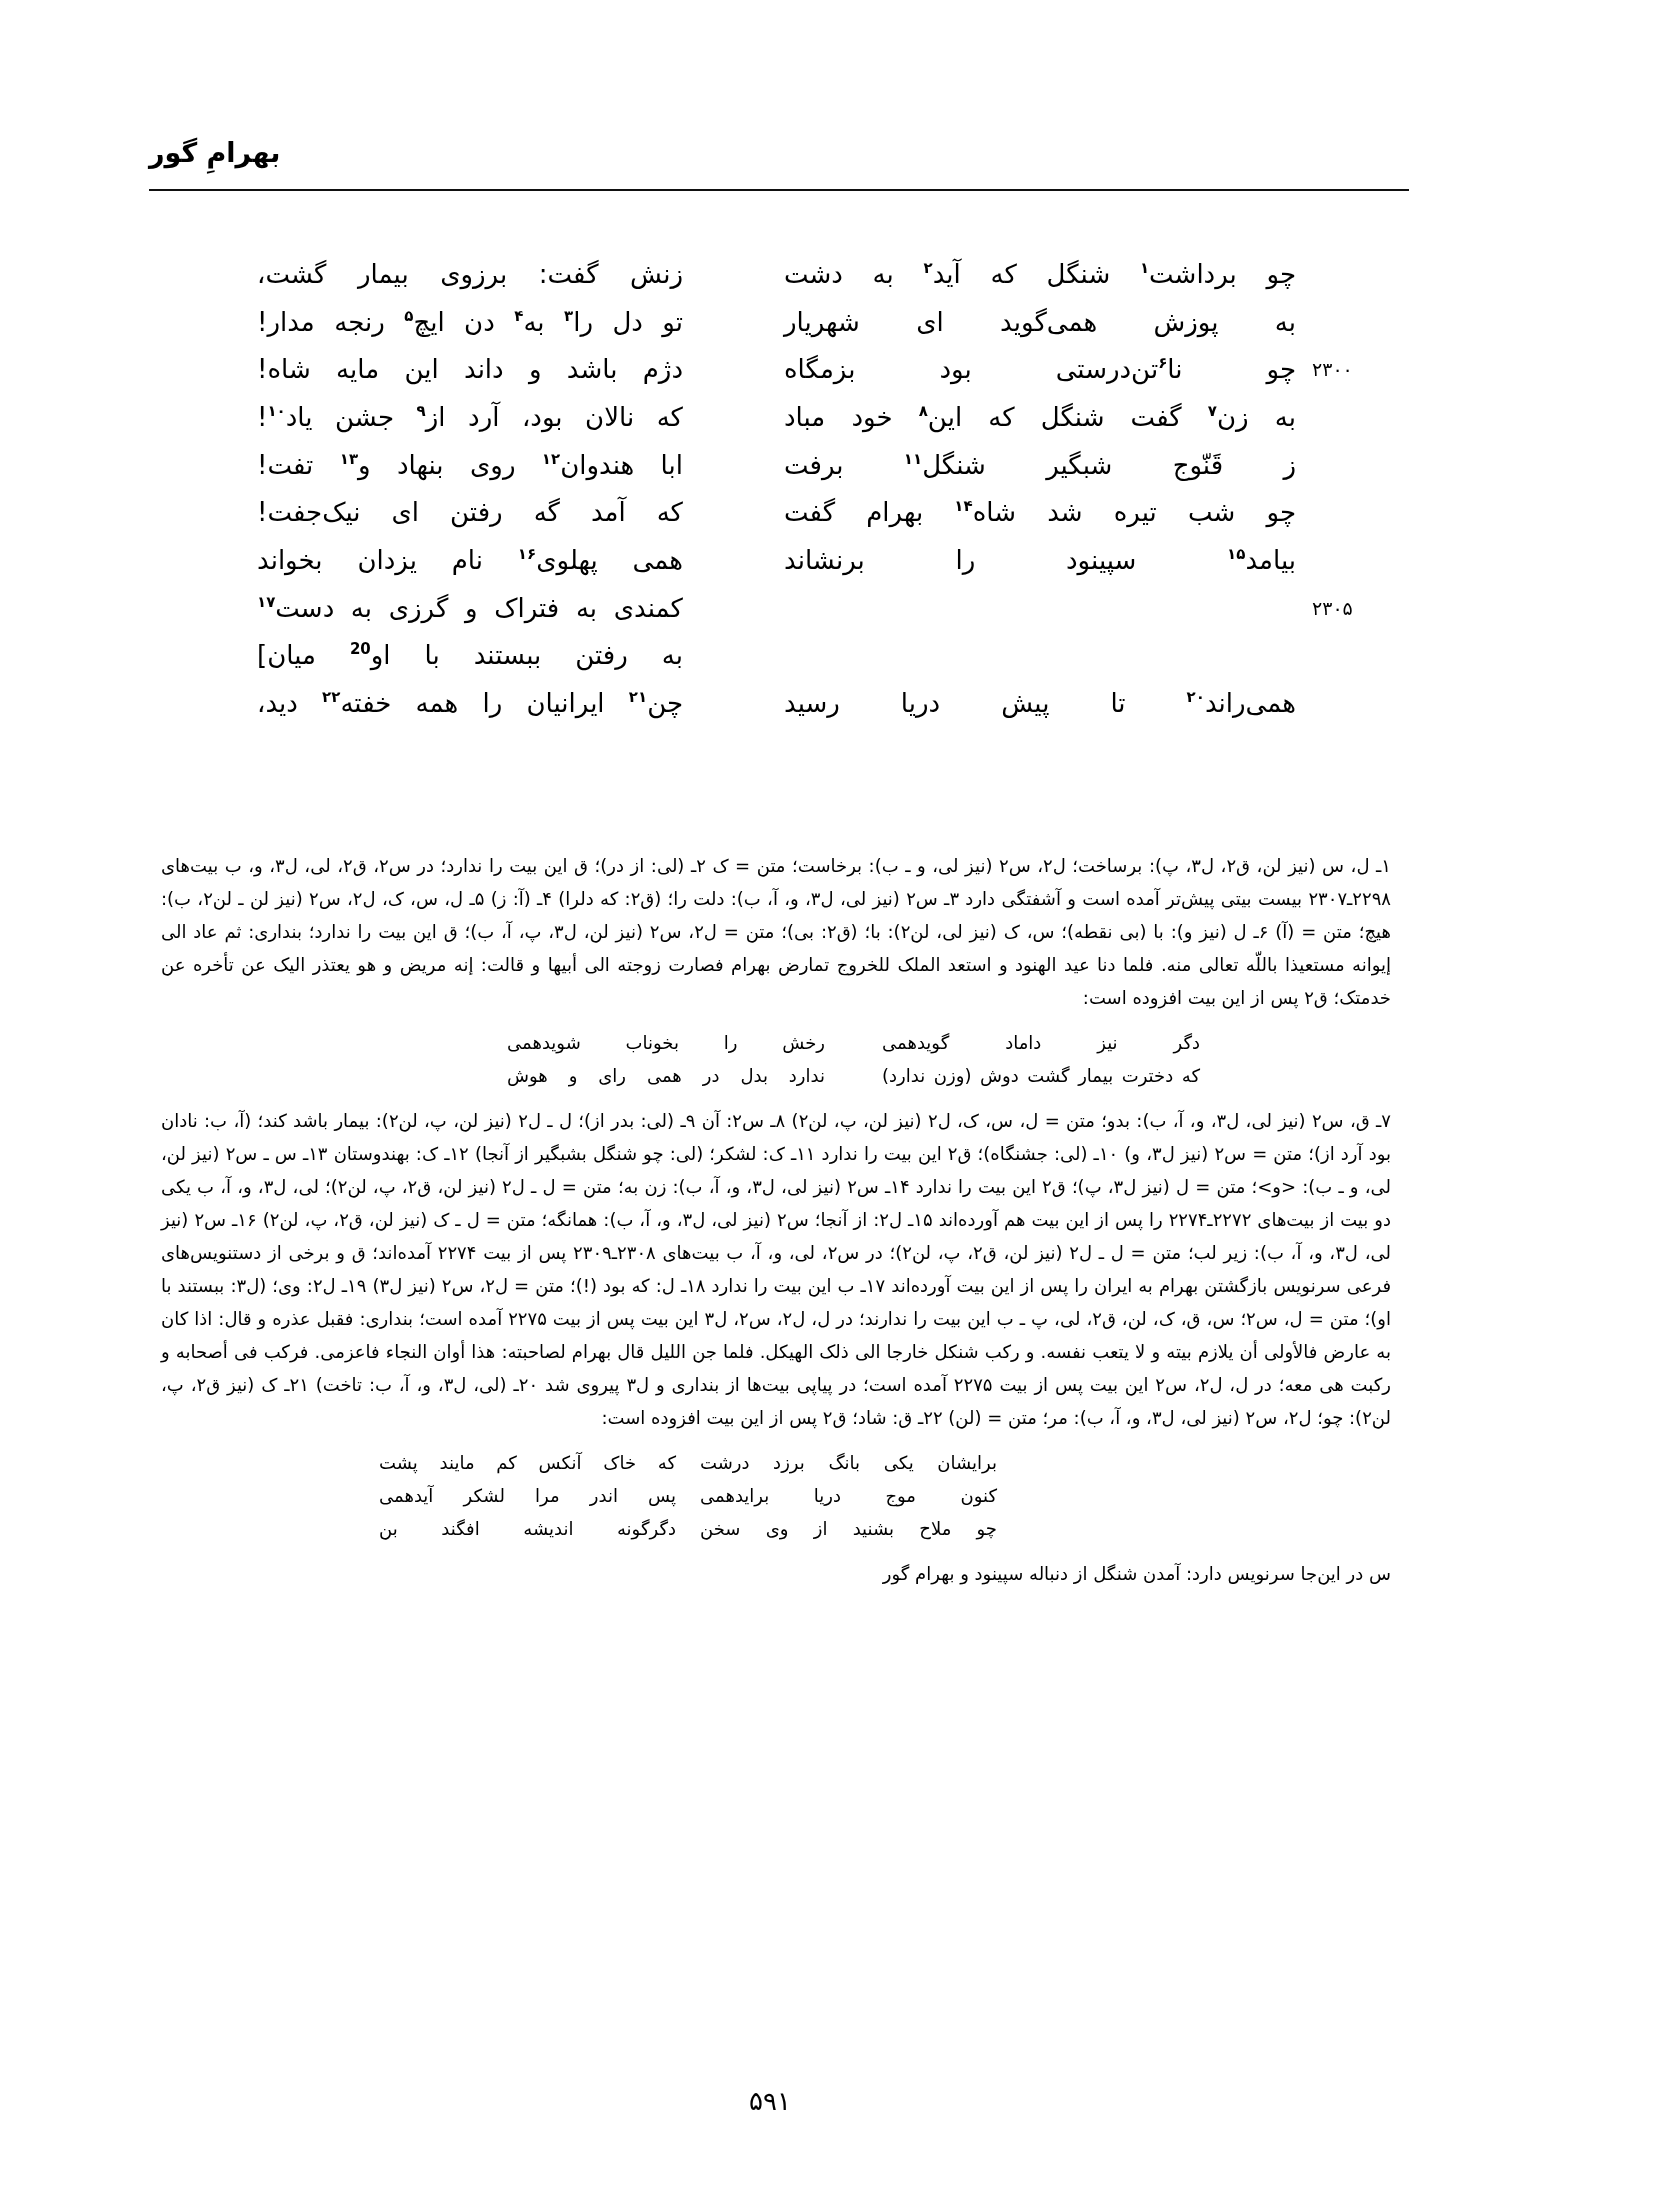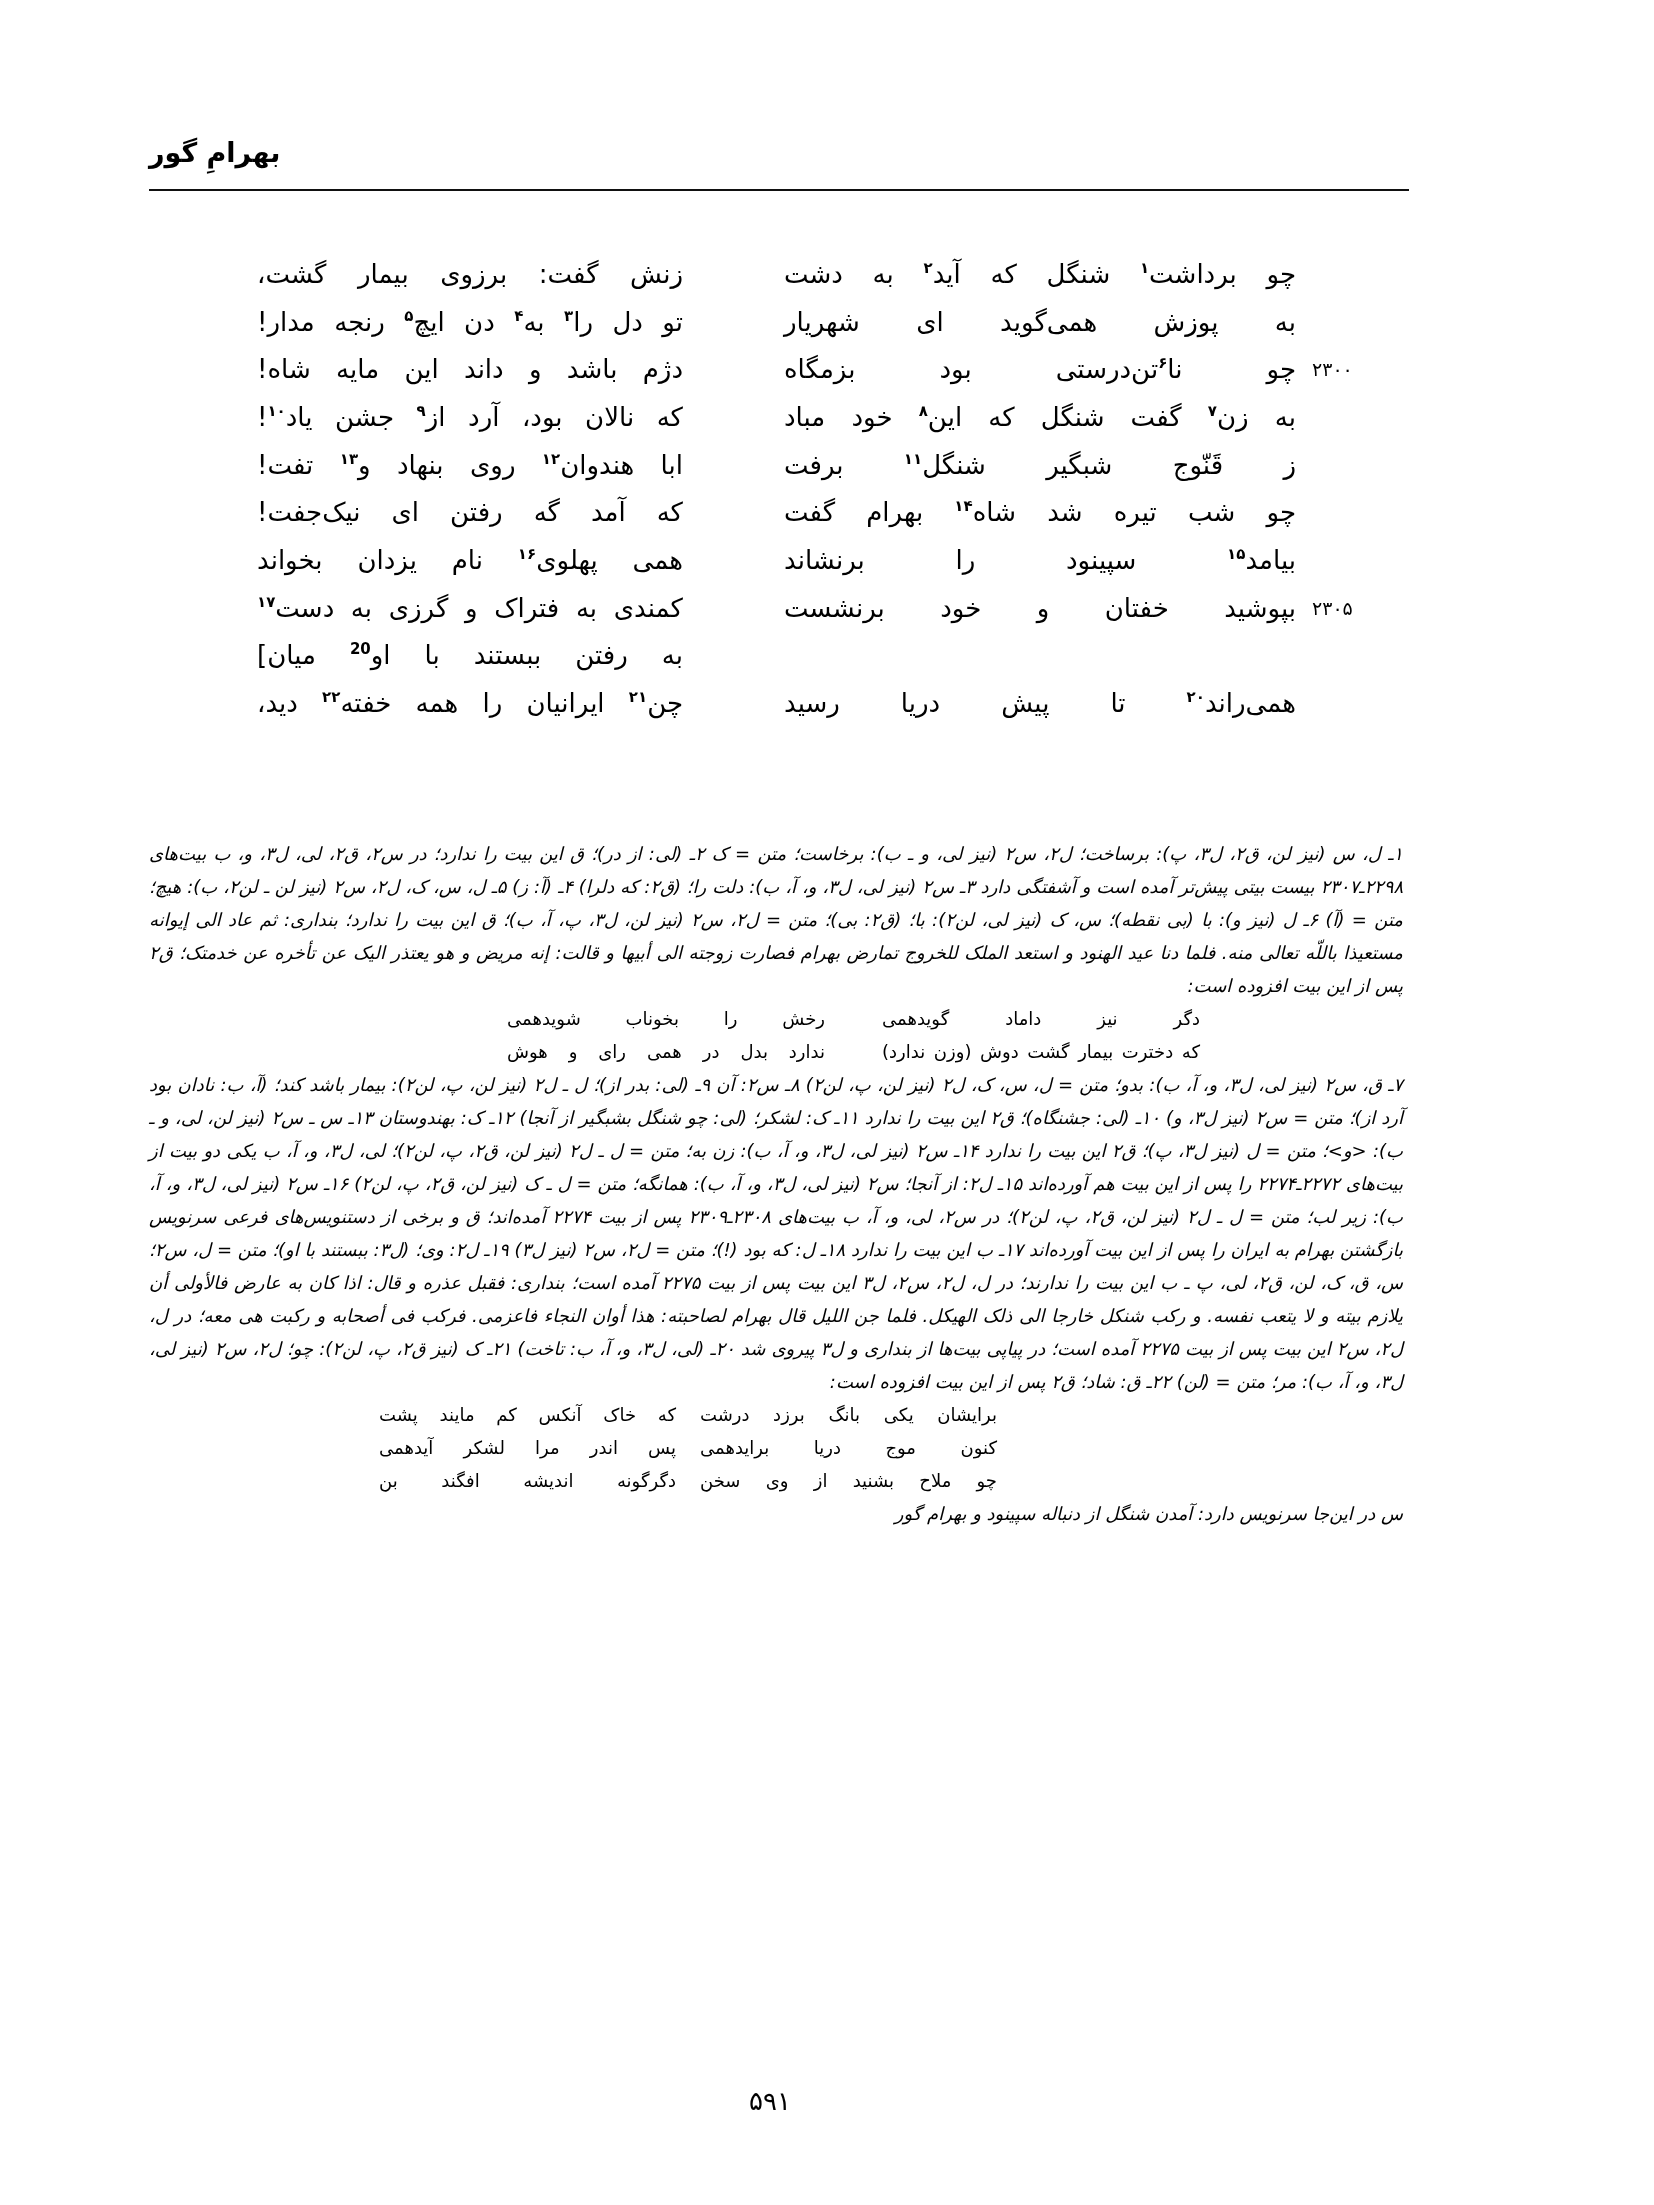--- a/index.html
+++ b/index.html
@@ -25,21 +25,21 @@
   .hemistich.left  { left:257px;  width:426px; }
   .verse-no {
     position:absolute; left:1312px; width:61px; top:0; height:47px; line-height:47px;
     font-size:19px; direction:rtl; text-align:left;
   }
   sup { font-size:15px; line-height:0; vertical-align:super; font-weight:bold; }
   .notes {
     position:absolute; left:149px; top:837px; width:1254px;
     direction:rtl; font-size:18px; line-height:33px; text-align:justify;
   }
-  .notes p { margin:0;font-style:italic; }
+  .notes p { margin:12px; }
   .added-verses { position:relative; height:auto; }
   .added-row { position:relative; height:33px; }
   .added-row .a-right {
     position:absolute; right:203px; width:318px; text-align:justify; text-align-last:justify;
     white-space:nowrap;
   }
   .added-row .a-left {
     position:absolute; right:578px; width:318px; text-align:justify; text-align-last:justify;
     white-space:nowrap;
   }
@@ -79,21 +79,20 @@
     </div>
     <div class="verse-row" style="top: 238px;">
       <div class="hemistich right">چو شب تیره شد شاه<sup>۱۴</sup> بهرام گفت</div>
       <div class="hemistich left">که آمد گه رفتن ای نیک‌جفت!</div>
     </div>
     <div class="verse-row" style="top: 286px;">
       <div class="hemistich right">بیامد<sup>۱۵</sup> سپینود را برنشاند</div>
       <div class="hemistich left">همی پهلوی<sup>۱۶</sup> نام یزدان بخواند</div>
     </div>
     <div class="verse-row" style="top: 334px;">
-      <div class="hemistich right">بپوشید خفتان و خود برنشست</div>
       <div class="hemistich left">کمندی به فتراک و گرزی به دست<sup>۱۷</sup></div>
       <div class="verse-no">۲۳۰۵</div>
     </div>
     <div class="verse-row" style="top: 381px;">
       <div class="hemistich left">به رفتن ببستند با او<sup>20</sup> میان]</div>
     </div>
     <div class="verse-row" style="top: 429px;">
       <div class="hemistich right">همی‌راند<sup>۲۰</sup> تا پیش دریا رسید</div>
       <div class="hemistich left">چن<sup>۲۱</sup> ایرانیان را همه خفته<sup>۲۲</sup> دید،</div>
     </div>

